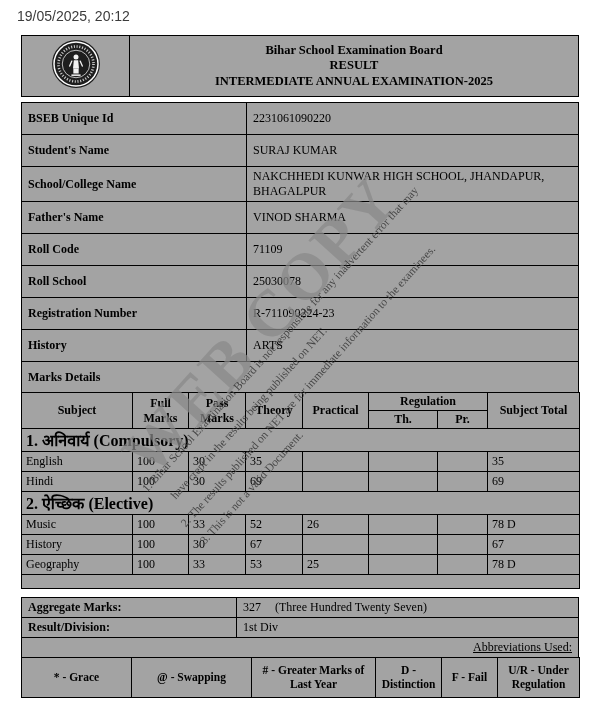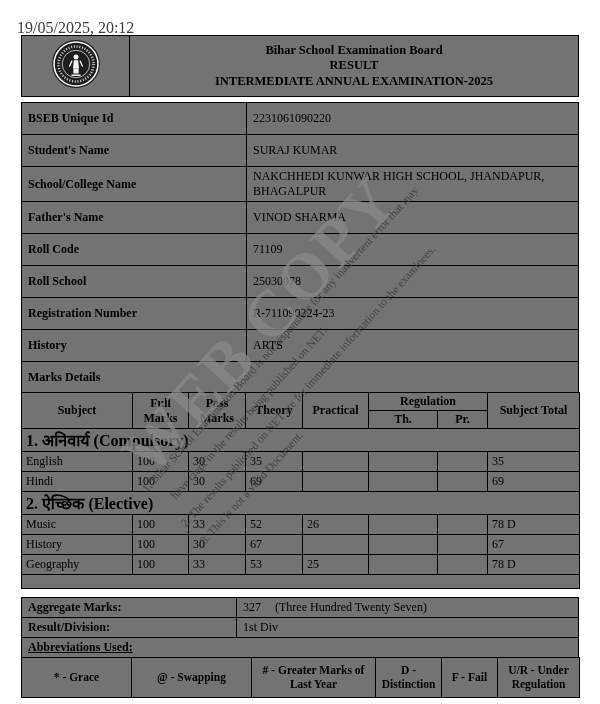--- a/index.html
+++ b/index.html
@@ -1,27 +1,27 @@
 <!DOCTYPE html>
 <html><head>
 <meta charset="utf-8">
 <style>
   * { margin:0; padding:0; box-sizing:border-box; }
   html,body { width:600px; height:704px; background:#ffffff; overflow:hidden; }
   body { font-family:"Liberation Serif", serif; color:#000; position:relative; }
 
   .timestamp {
-    position:absolute; left:17px; top:19px;
-    font-family:Liberation Serif, serif;
-    font-size:16px; color:#3c3c3c;
+    position:absolute; left:17px; top:8px;
+    font-family:Liberation Sans, sans-serif;
+    font-size:14px; color:#3c3c3c;
   }
 
   .doc { position:absolute; left:21px; top:35px; width:558px; }
 
-  table { border-collapse:collapse; width:558px; table-layout:fixed; background:#737373; }
+  table { border-collapse:collapse; width:558px; table-layout:fixed; background:#a3a3a3; }
   td, th { border:1.6px solid #000; padding:2px 6px; font-size:12px; vertical-align:middle; }
 
   
   .header-table { height:56px; margin-bottom:5px; }
   .logo-cell { width:108px; text-align:center; padding:3px; }
   .title-cell { text-align:center; font-weight:bold; }
   .title-cell .tline { font-size:12.5px; line-height:15.5px; }
 
   
   .label-cell { font-weight:bold; }
@@ -33,21 +33,21 @@
   .marks-table th { text-align:center; font-weight:bold; padding:1px 2px; height:17px; }
   .marks-table td { padding:1px 4px; height:20px; }
   .marks-table td.num { text-align:left; }
   .section-row td { font-weight:bold; height:16px; font-size:16px; padding:0 4px; }
   .empty-row td { height:14px; }
 
   
   .final-table { margin-top:8px; }
   .final-table td { height:20px; }
   .final-table .label-cell { width:215px; }
-  .abbr-title-cell { text-align:left; font-weight:bold; text-decoration:underline; }
+  .abbr-title-cell { text-align:right; font-weight:normal; text-decoration:underline; }
   .abbr-table { margin-top:-1.6px; }
   .abbr-table td {
     text-align:center; font-weight:bold; font-size:11.5px;
     height:40px; line-height:14px; padding:2px 3px;
   }
 
   .agg-words { margin-left:14px; }
 
   
   .overlay { position:absolute; left:0; top:0; width:600px; height:704px; pointer-events:none; }

